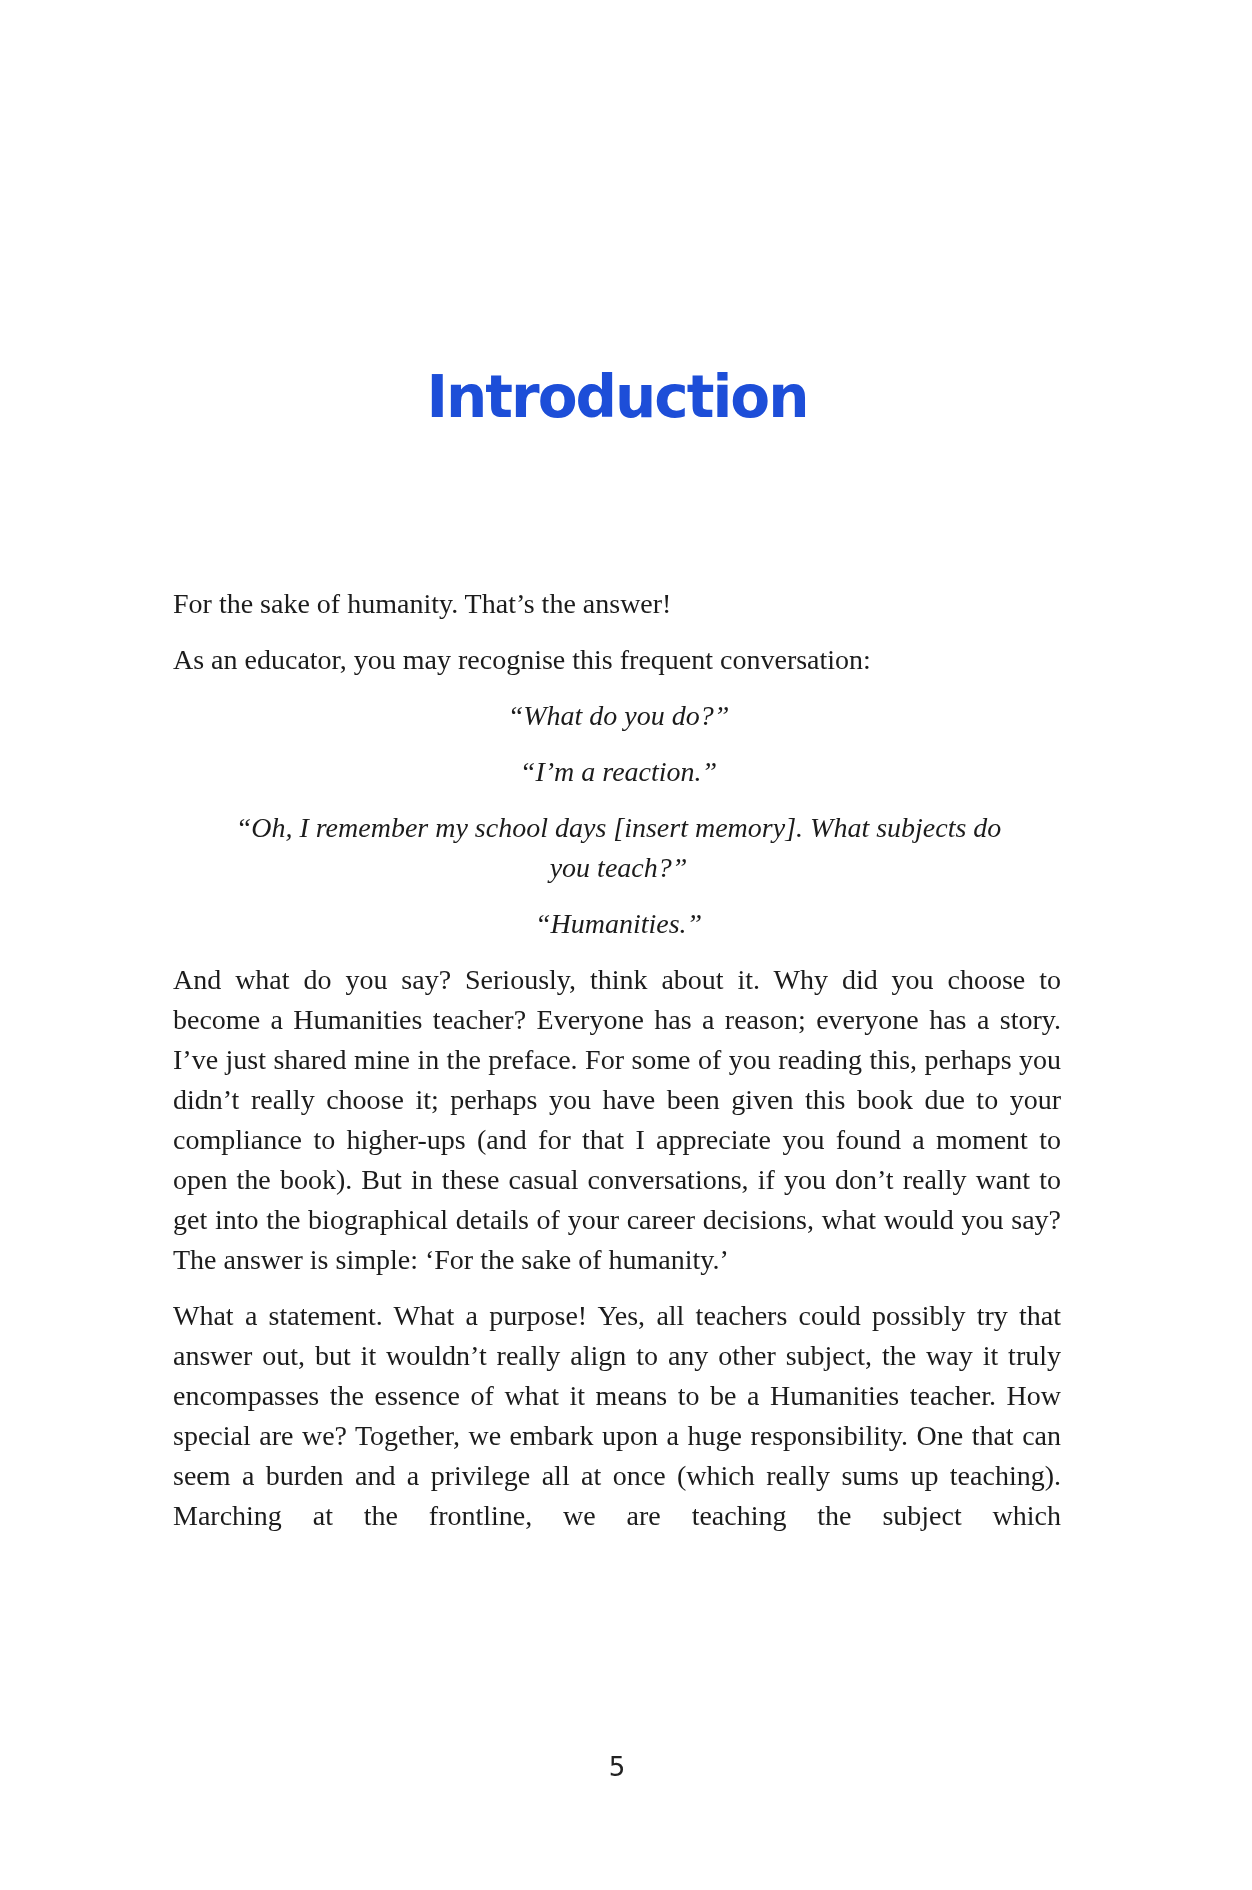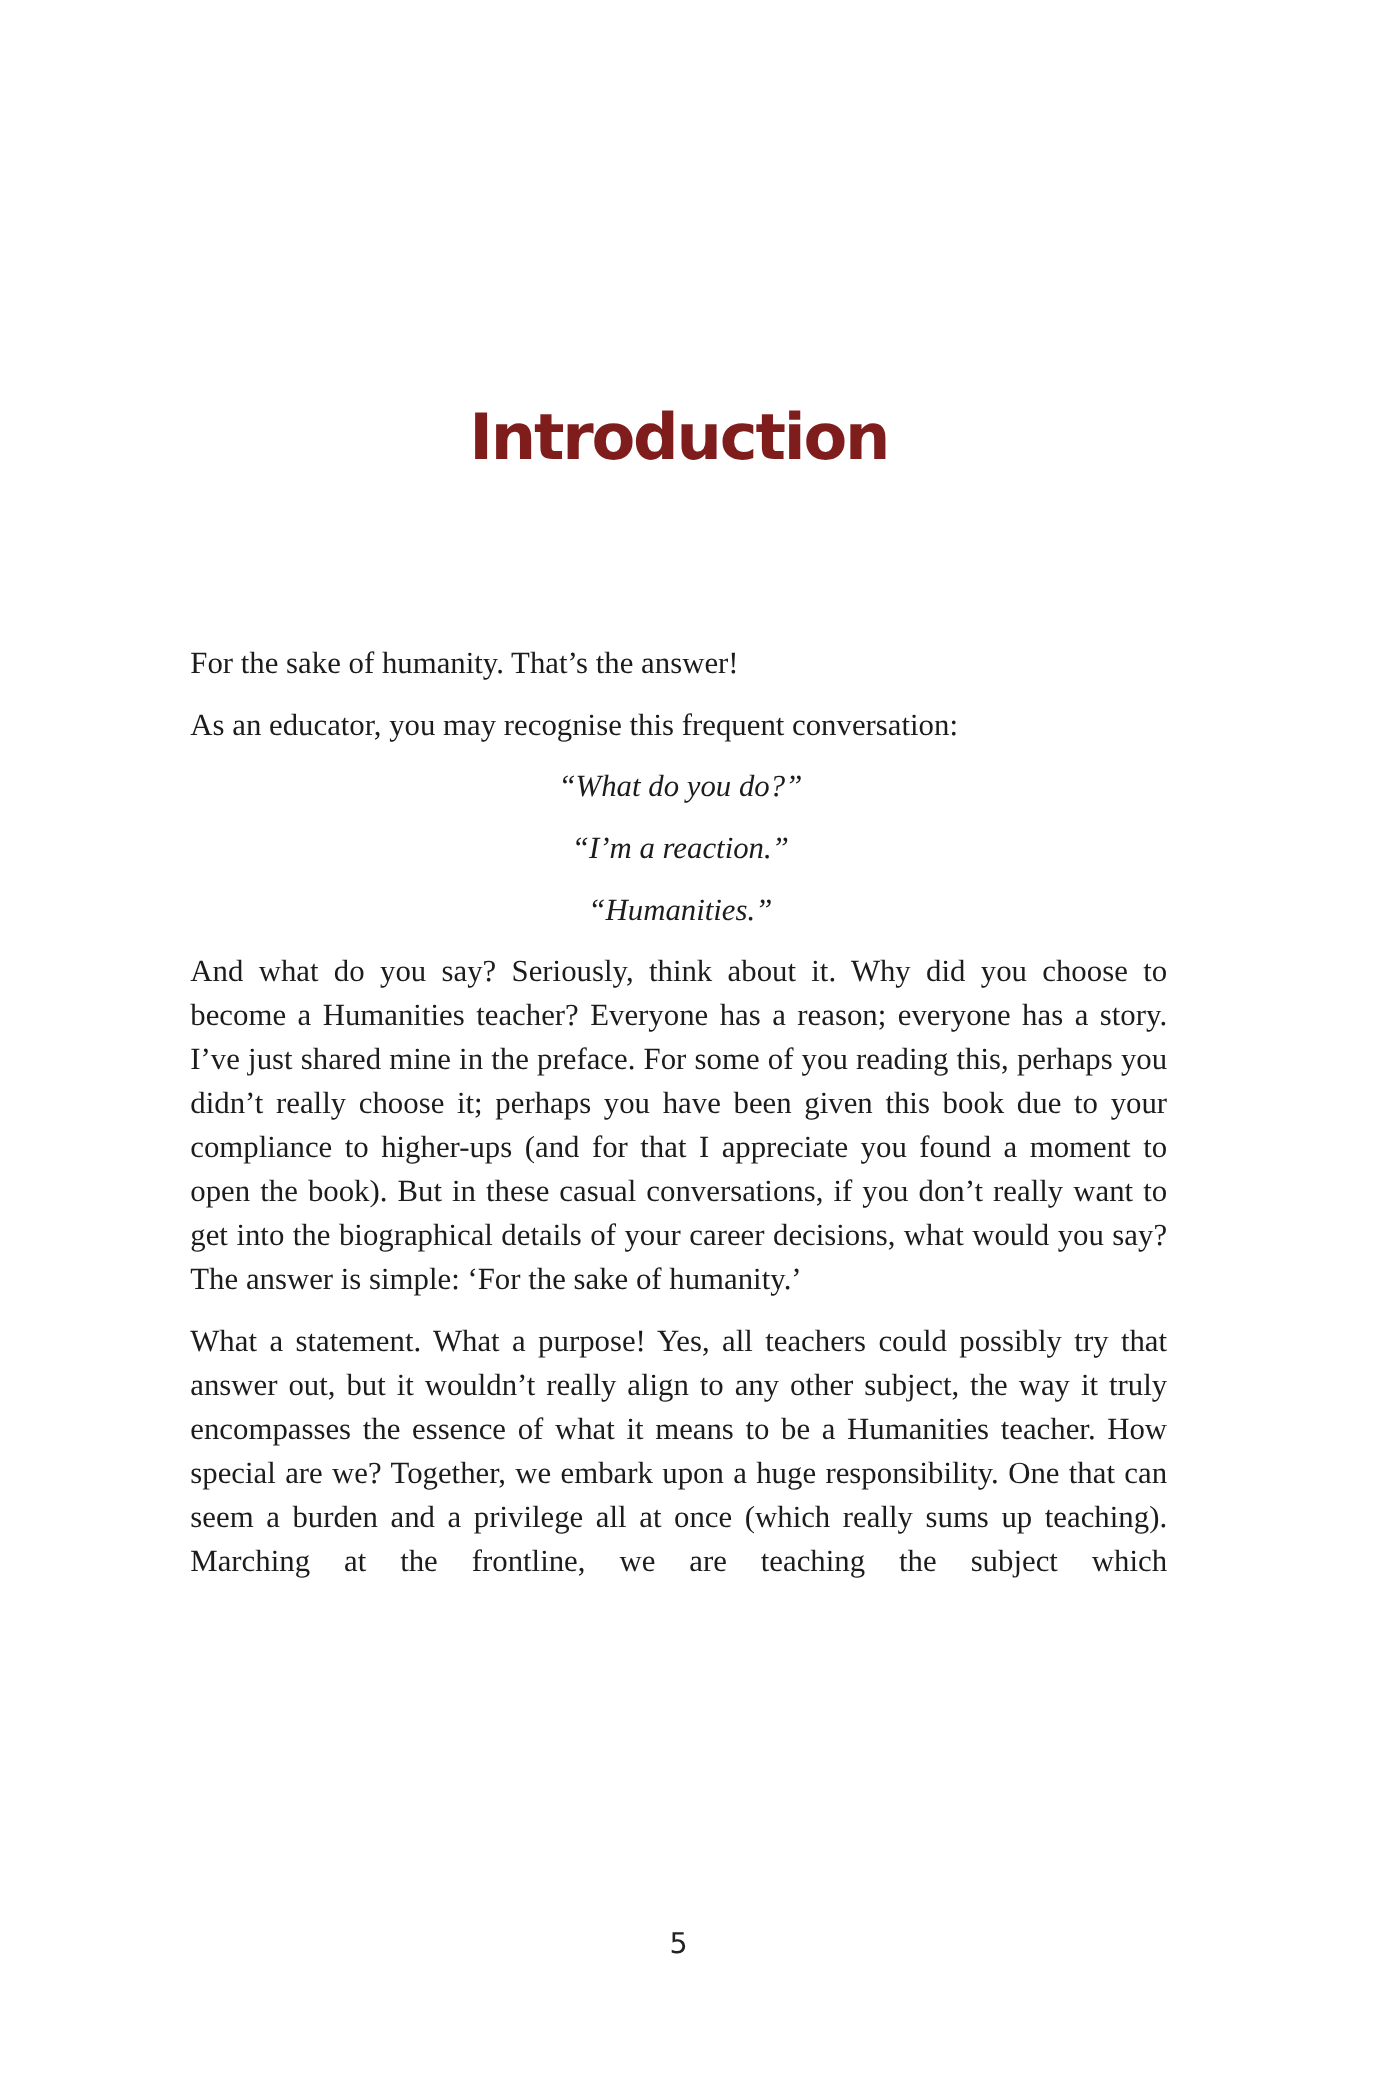--- a/index.html
+++ b/index.html
@@ -21,21 +21,21 @@
     top: 368px;
     left: 157px;
     width: 920px;
     margin: 0;
     text-align: center;
     font-family: "DejaVu Sans", "Liberation Sans", sans-serif;
     font-weight: 700;
     font-size: 58px;
     line-height: 1;
     letter-spacing: -2px;
-    color: #7f1d1d;
+    color: #1d4ed8;
   }
   .content {
     position: absolute;
     top: 568px;
     left: 157px;
     width: 920px;
     font-size: 28px;
     line-height: 40px;
     text-align: justify;
     hyphens: none;
@@ -77,20 +77,21 @@
 
   <div class="content">
 
     <p class="p-sake">For the sake of humanity. That’s the answer!</p>
 
     <p class="p-educator">As an educator, you may recognise this frequent conversation:</p>
 
     <div class="quote-block">
       <p class="quote">“What do you do?”</p>
       <p class="quote">“I’m a reaction.”</p>
+      <p class="quote">“Oh, I remember my school days [insert memory]. What subjects do you teach?”</p>
       <p class="quote">“Humanities.”</p>
     </div>
 
     <p class="p-andwhat">And what do you say? Seriously, think about it. Why did you choose to become a Humanities teacher? Everyone has a reason; everyone has a story. I’ve just shared mine in the preface. For some of you reading this, perhaps you didn’t really choose it; perhaps you have been given this book due to your compliance to higher-ups (and for that I appreciate you found a moment to open the book). But in these casual conversations, if you don’t really want to get into the biographical details of your career decisions, what would you say? The answer is simple: ‘For the sake of humanity.’</p>
 
     <p class="p-statement">What a statement. What a purpose! Yes, all teachers could possibly try that answer out, but it wouldn’t really align to any other subject, the way it truly encompasses the essence of what it means to be a Humanities teacher. How special are we? Together, we embark upon a huge responsibility. One that can seem a burden and a privilege all at once (which really sums up teaching). Marching at the frontline, we are teaching the subject which</p>
 
   </div>
 
   <div class="folio">5</div>

